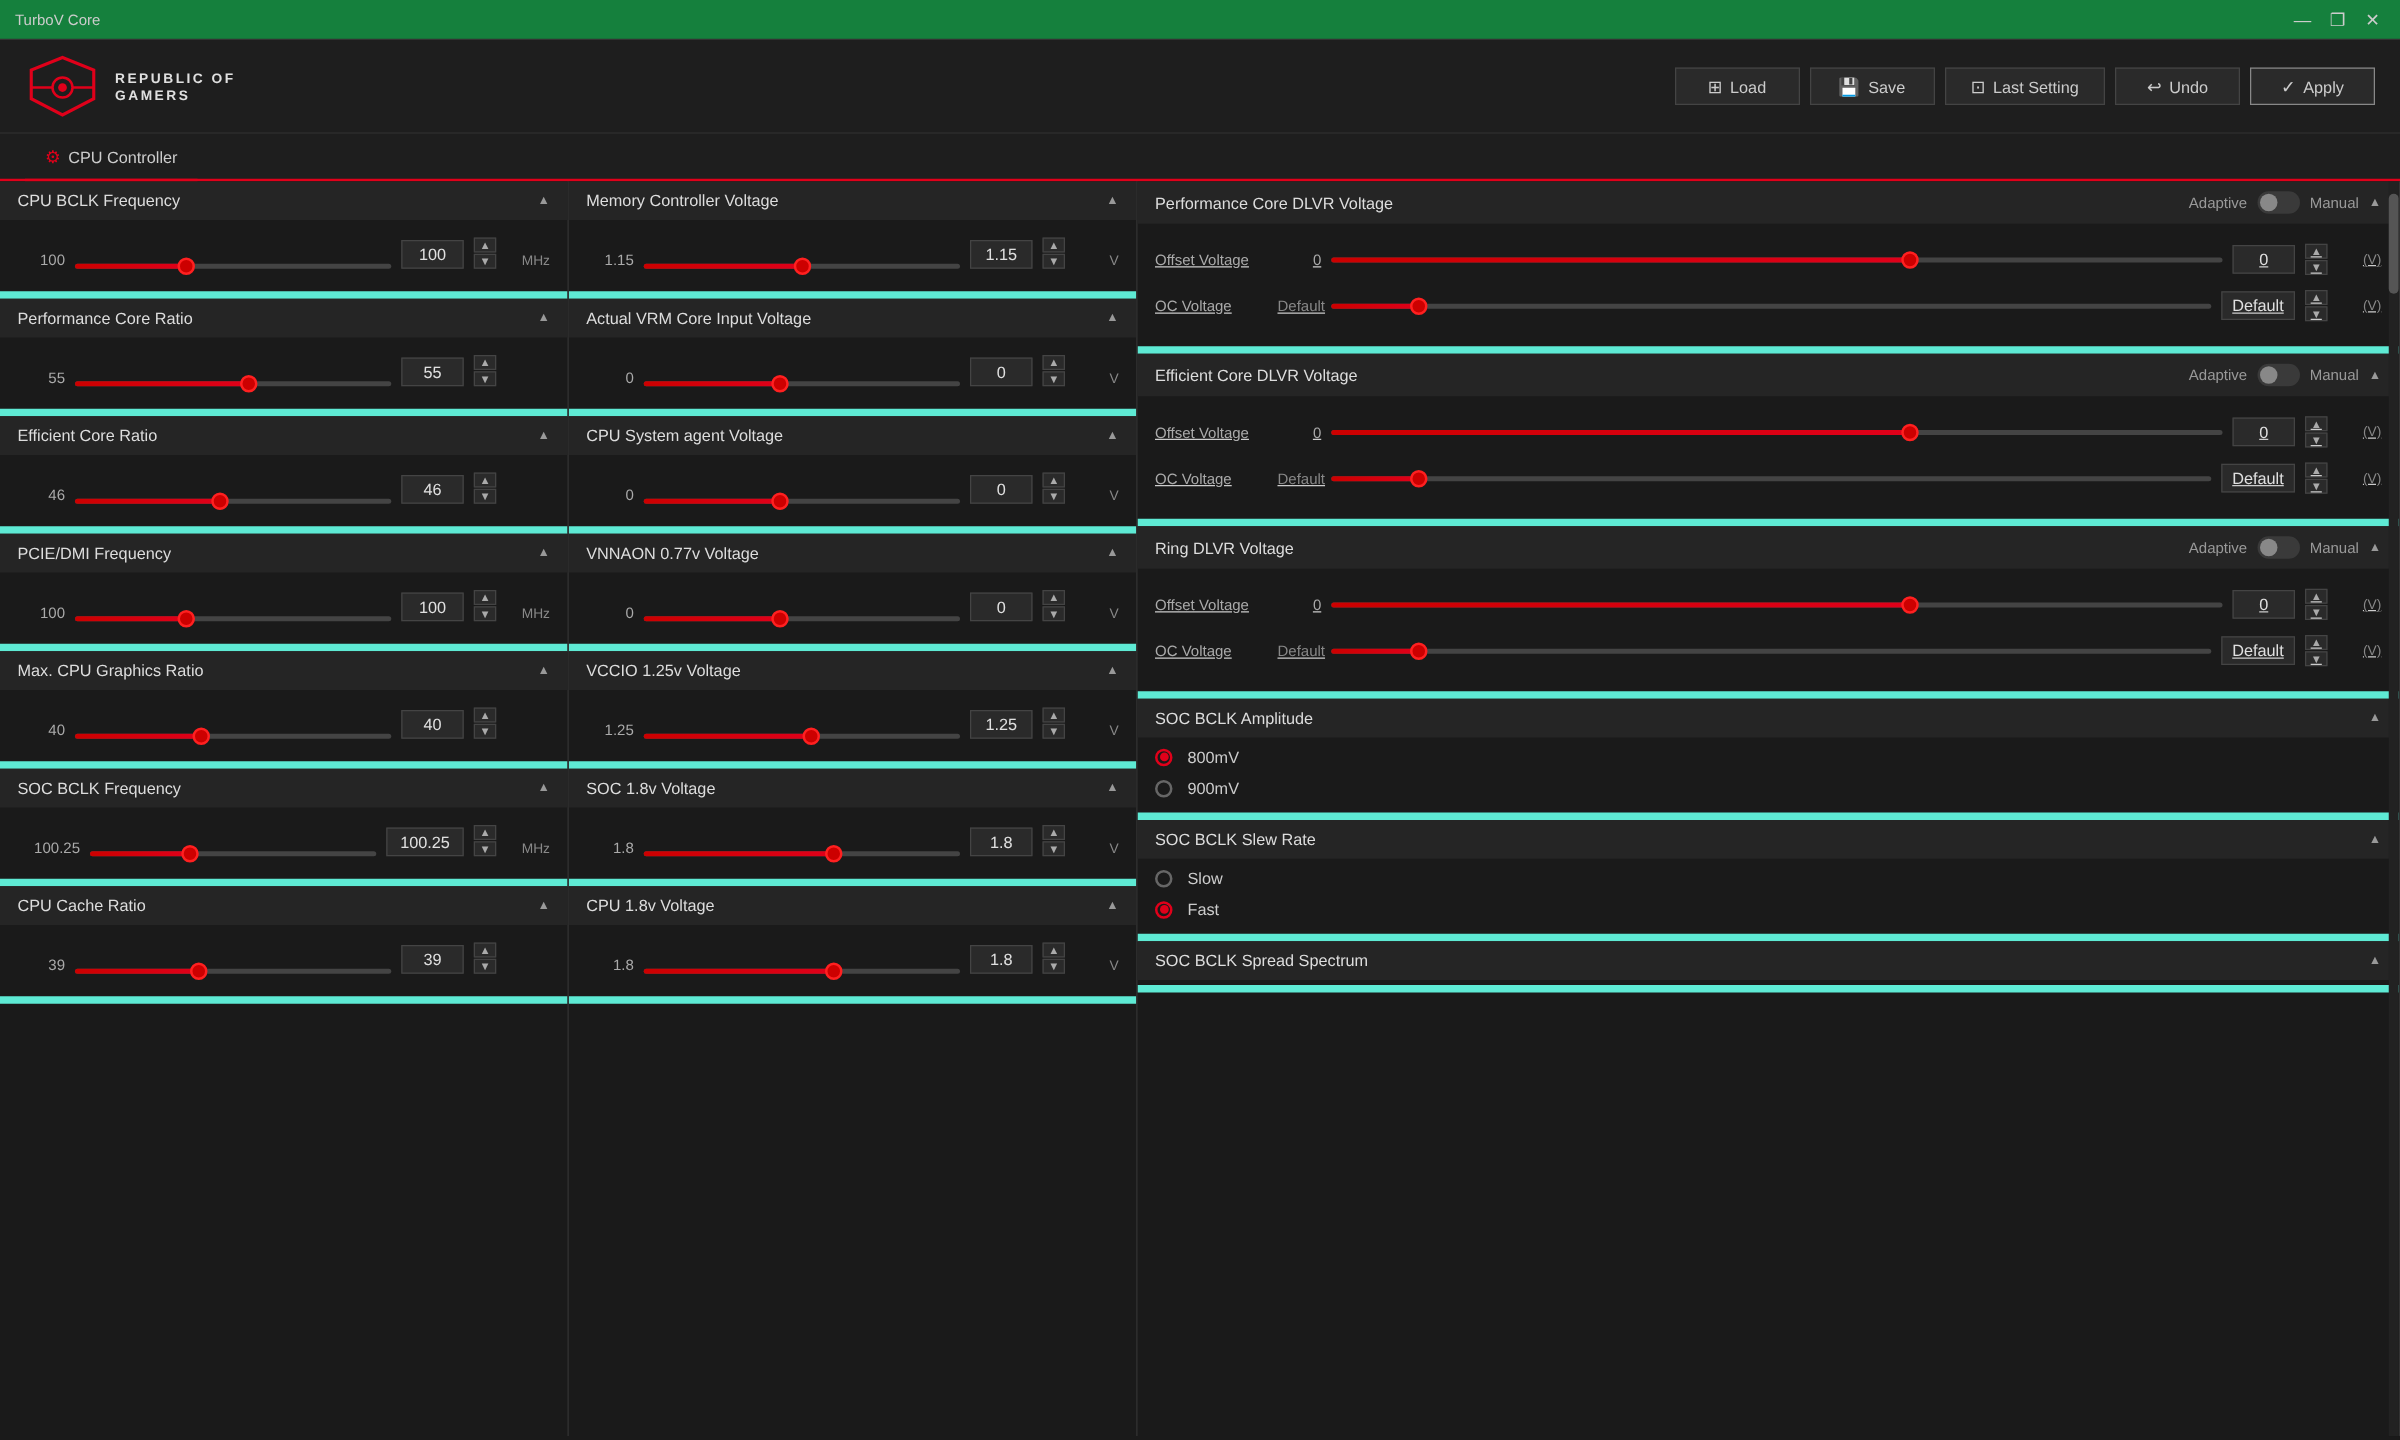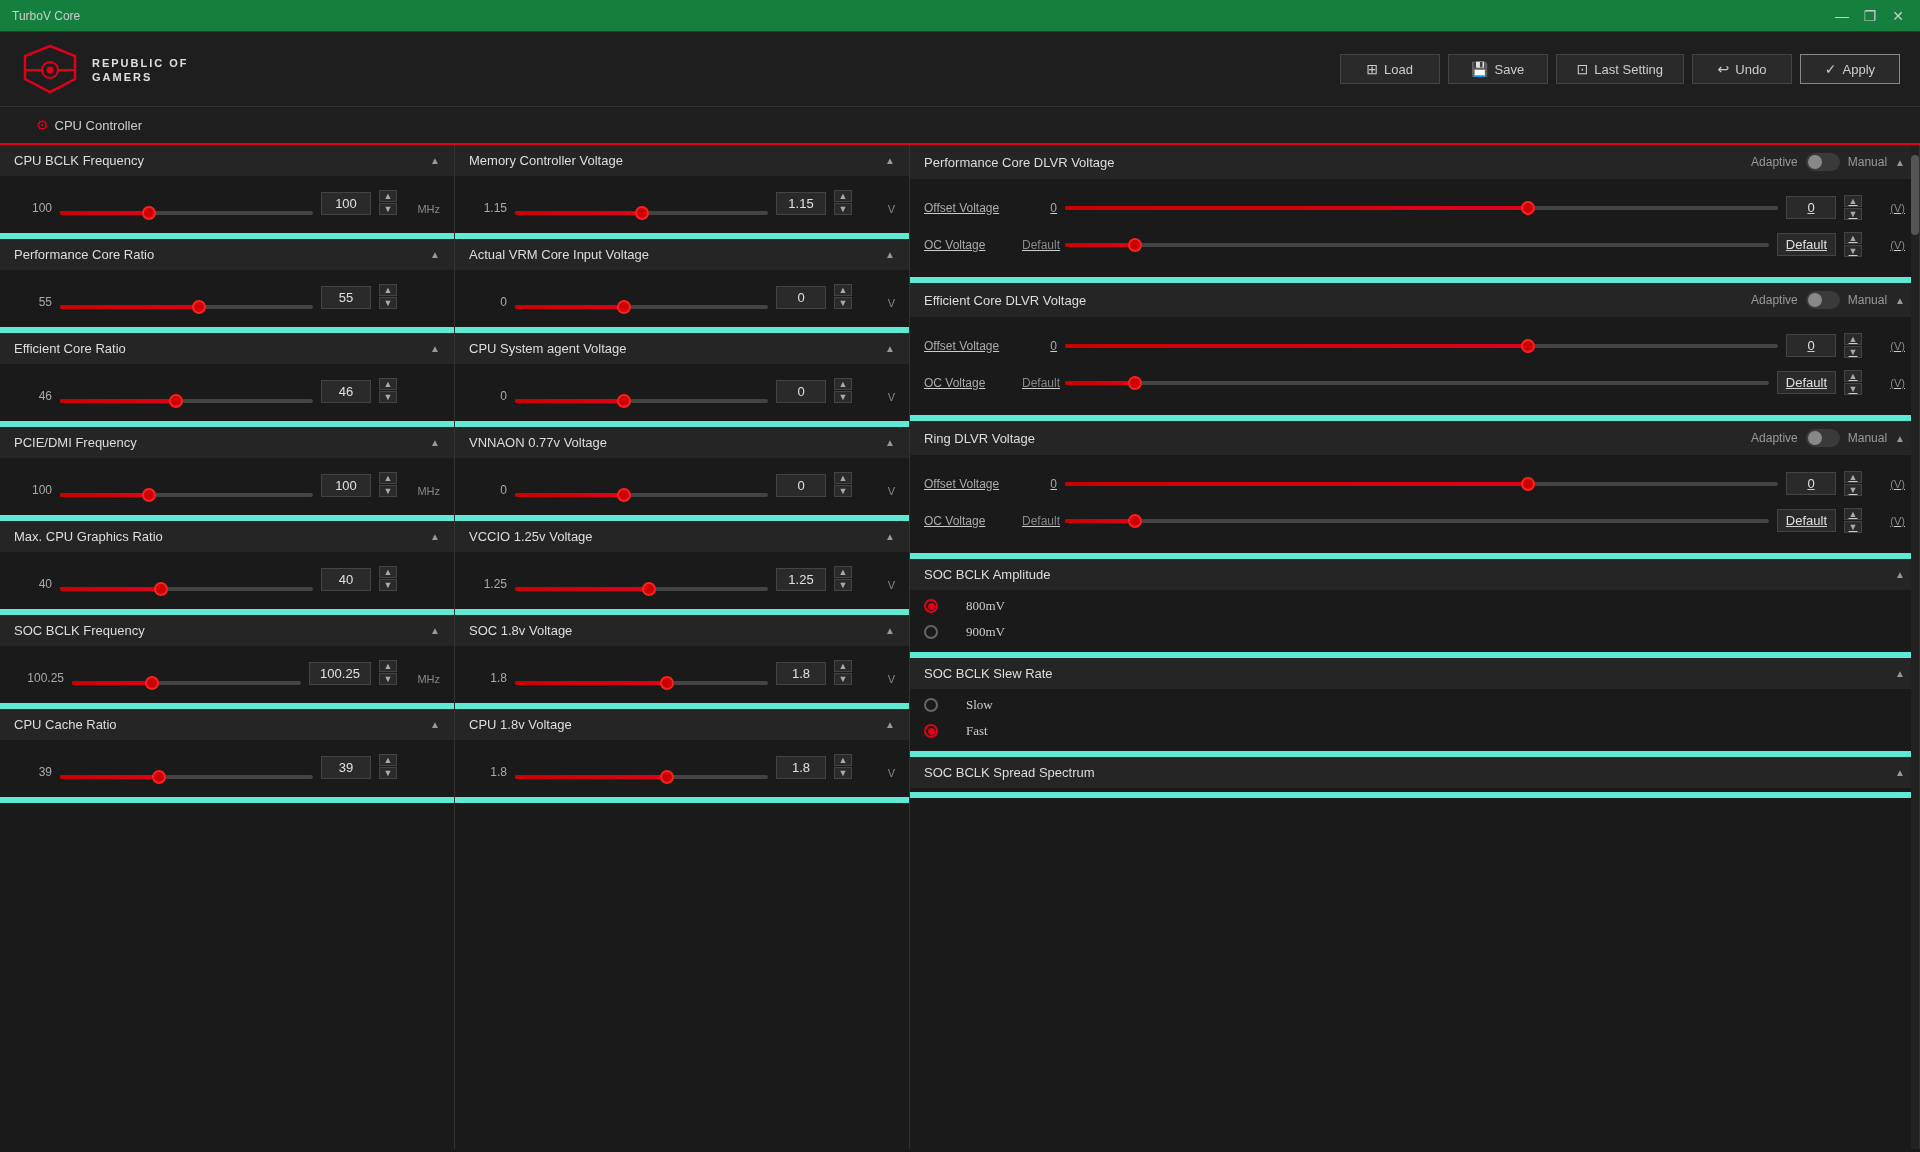--- a/index.html
+++ b/index.html
@@ -190,21 +190,21 @@
       transition: left 0.2s;
     }
 
     .offset-row {
       display: flex; align-items: center; gap: 8px; padding: 6px 0; text-decoration: underline;
     }
     .offset-label { width: 90px; color: #aaa; font-size: 12px; }
     .offset-value { width: 35px; text-align: right; color: #aaa; font-size: 12px; }
 
     .radio-group { padding: 8px 14px; display: flex; flex-direction: column; gap: 10px; }
-    .radio-item { display: flex; align-items: center; gap: 28px; font-family: Liberation Serif, serif; }
+    .radio-item { display: flex; align-items: center; gap: 12px; }
     .radio-circle {
       width: 14px; height: 14px;
       border-radius: 50%;
       border: 2px solid #666;
       flex-shrink: 0;
       display: flex; align-items: center; justify-content: center;
     }
     .radio-circle.selected { border-color: #e0001a; }
     .radio-circle.selected::after {
       content: '';

